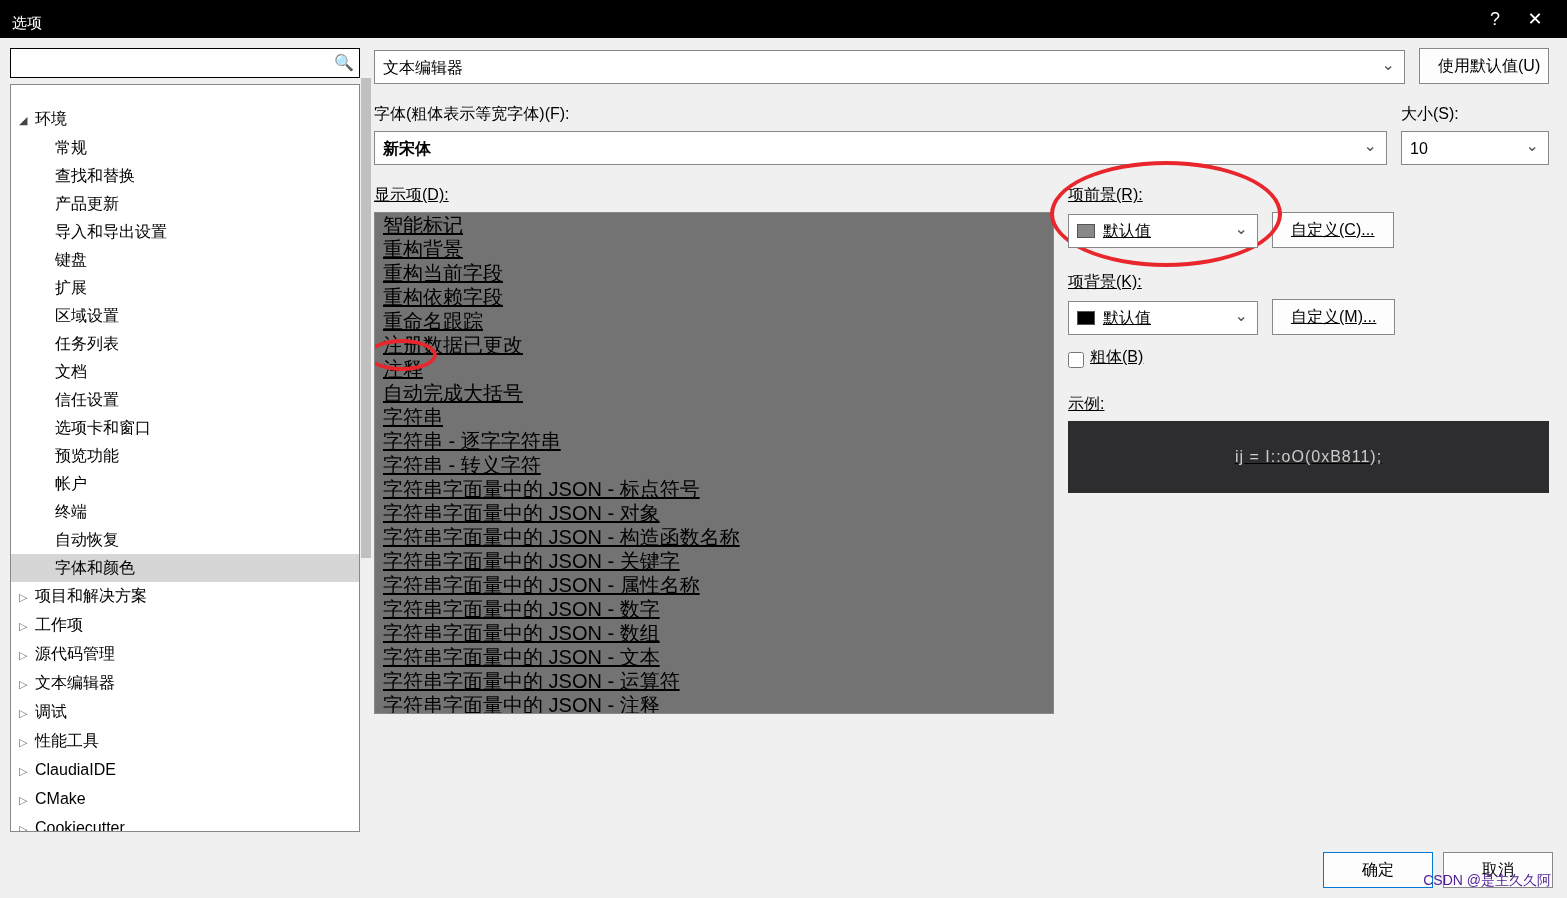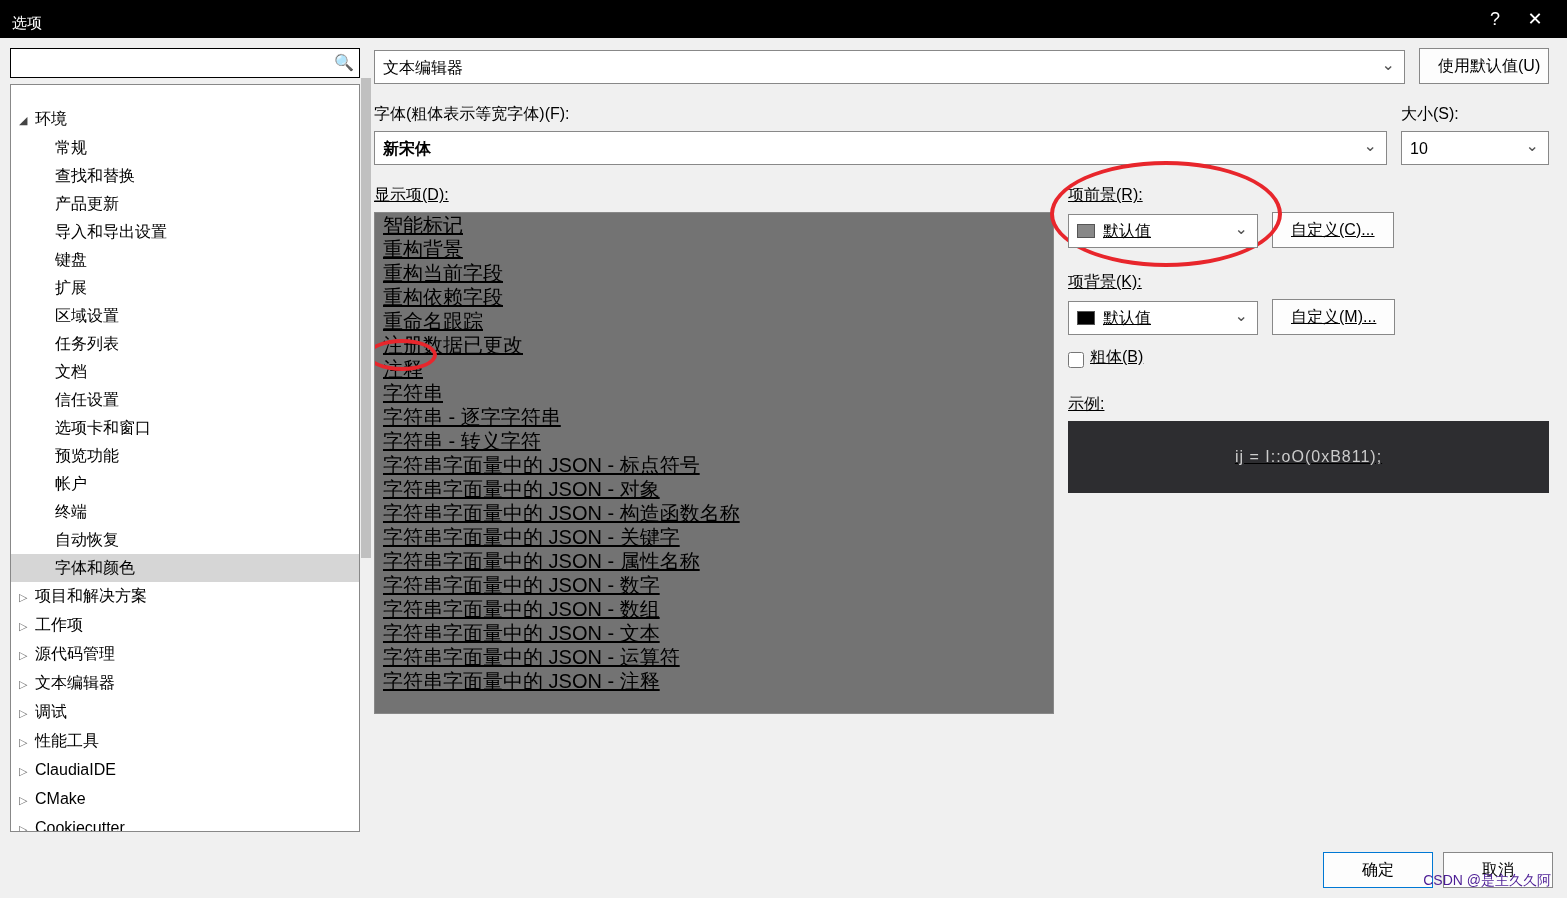--- a/index.html
+++ b/index.html
@@ -120,20 +120,21 @@
         <label class="small-label">显示项(D):</label>
         <div class="display-list" id="display-list" style="position:relative;">
           <div class="circle-annot" style="width:70px;height:32px;left:-8px;top:126px;"></div>
         <div class="display-list-item">智能标记</div>
             <div class="display-list-item">重构背景</div>
             <div class="display-list-item">重构当前字段</div>
             <div class="display-list-item">重构依赖字段</div>
             <div class="display-list-item">重命名跟踪</div>
             <div class="display-list-item">注册数据已更改</div>
             <div class="display-list-item">注释</div>
+            <div class="display-list-item">自动完成大括号</div>
             <div class="display-list-item">字符串</div>
             <div class="display-list-item">字符串 - 逐字字符串</div>
             <div class="display-list-item">字符串 - 转义字符</div>
             <div class="display-list-item">字符串字面量中的 JSON - 标点符号</div>
             <div class="display-list-item">字符串字面量中的 JSON - 对象</div>
             <div class="display-list-item">字符串字面量中的 JSON - 构造函数名称</div>
             <div class="display-list-item">字符串字面量中的 JSON - 关键字</div>
             <div class="display-list-item">字符串字面量中的 JSON - 属性名称</div>
             <div class="display-list-item">字符串字面量中的 JSON - 数字</div>
             <div class="display-list-item">字符串字面量中的 JSON - 数组</div>

